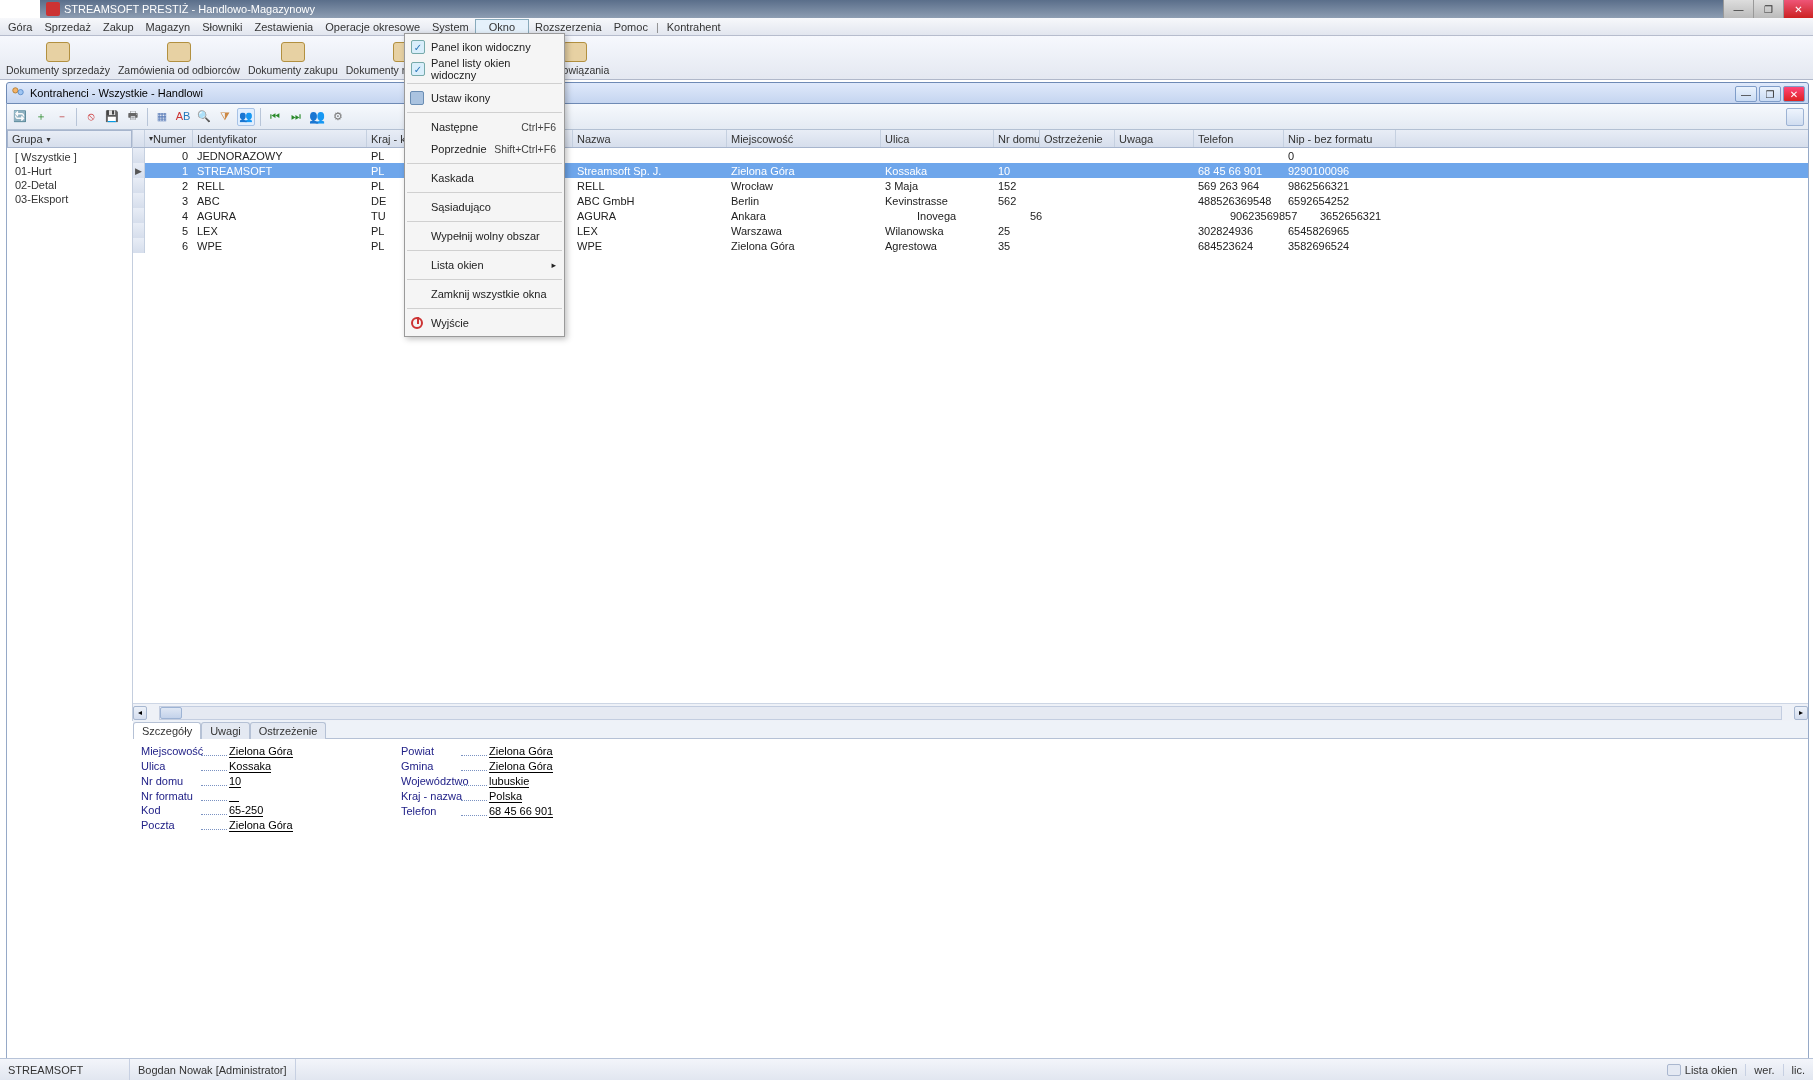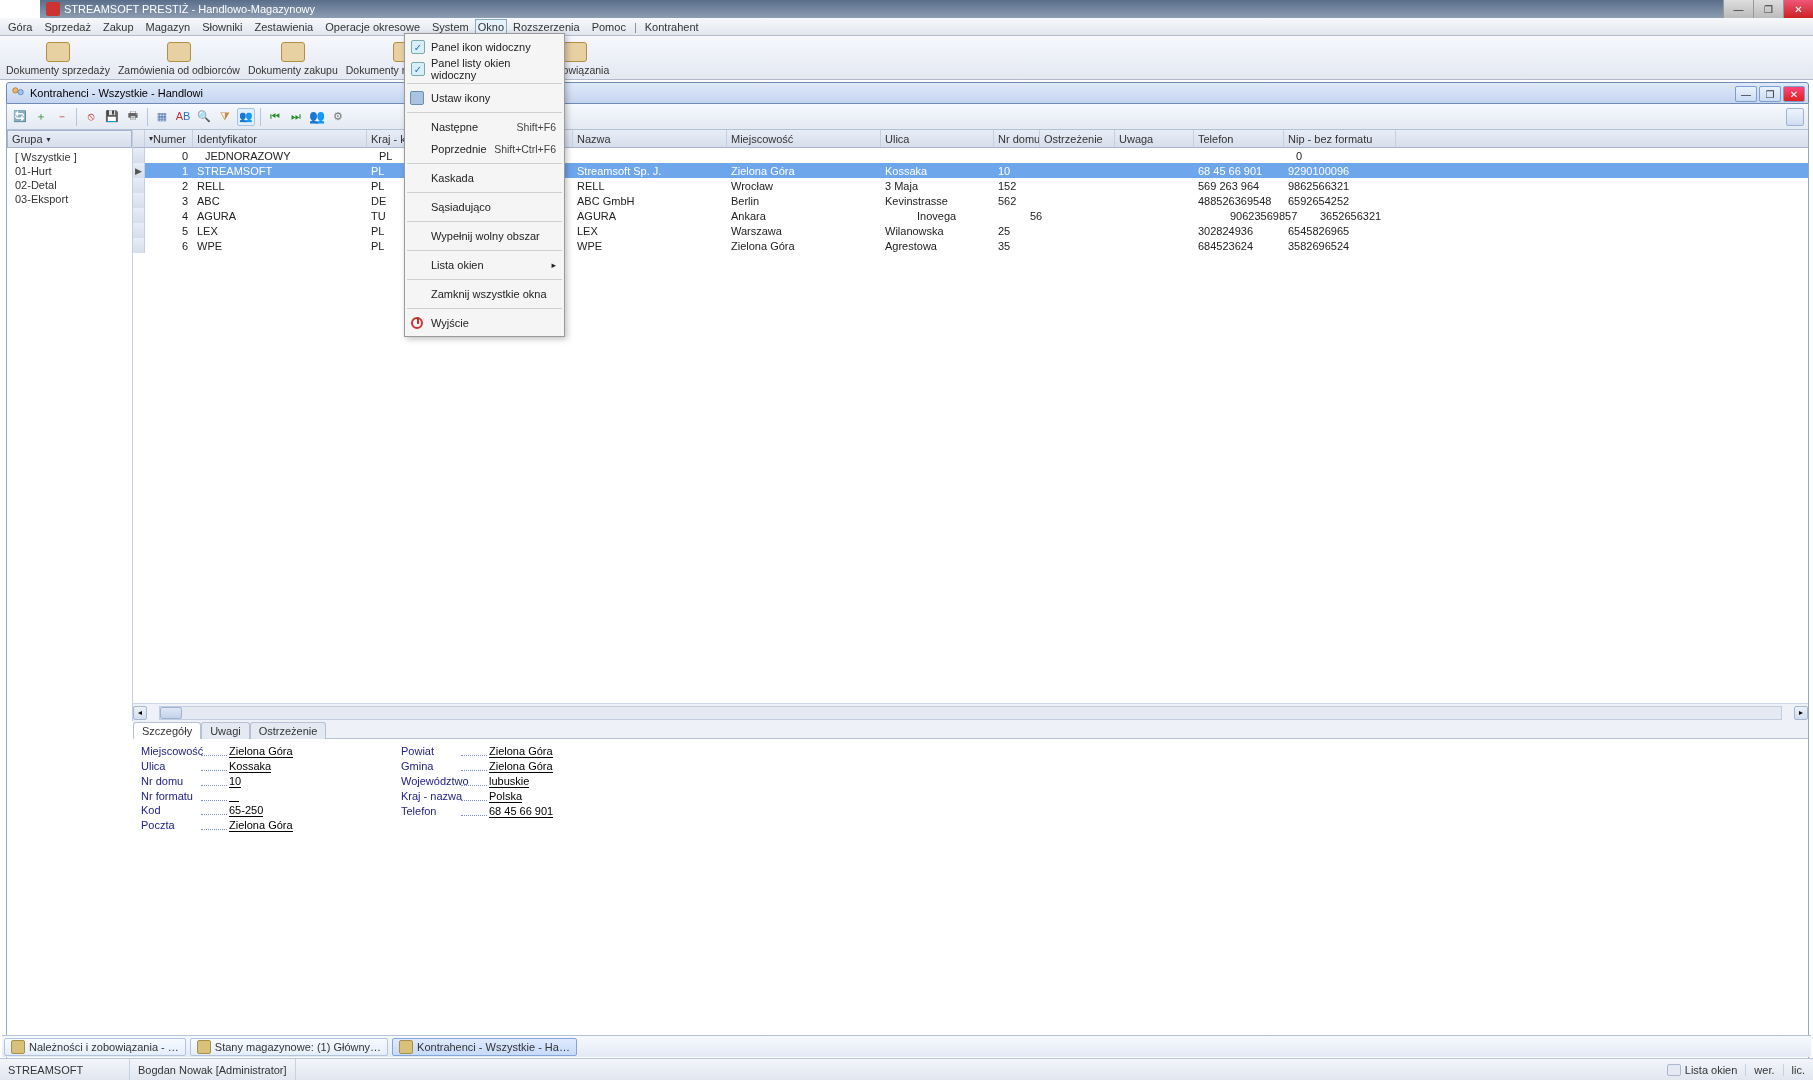--- a/index.html
+++ b/index.html
@@ -9,21 +9,21 @@
 .titlebar { height: 18px; background: linear-gradient(#5a6e8a,#8d9db2); color: #fff; display: flex; align-items: center; padding-left: 6px; position: relative; margin-left: 40px; }
 .titlebar .icon { width: 14px; height: 14px; background: #c33; border-radius: 2px; margin-right: 4px; }
 .titlebar .caption { font-size: 11px; }
 .winbtns { position: absolute; right: 0; top: 0; display: flex; }
 .winbtn { width: 30px; height: 18px; display: flex; align-items: center; justify-content: center; background: linear-gradient(#ddd,#bbb); border-left:1px solid #999; font-size:10px; color:#333; }
 .winbtn.close { background: linear-gradient(#e57,#c22); color:#fff; }
 
 
 .menubar { height: 18px; background: linear-gradient(#f7f8fb,#e2e6ef); display: flex; align-items: center; padding: 0 2px; border-bottom: 1px solid #b6bccd; }
 .menubar > div { padding: 2px 6px; color: #333; cursor: default; }
-.menubar > div.active { border: 1px solid #8ab; background: #e5f1fb; padding: 1px 2px; }
+.menubar > div.active { border: 1px solid #8ab; background: #e5f1fb; padding: 1px 13px; }
 .menubar .sep { color:#888; padding:2px 2px; }
 
 
 .iconbar { height: 44px; background: linear-gradient(#f6f8fd,#e4e8f1); border-bottom: 1px solid #b0b8ca; display:flex; align-items:flex-end; padding:2px 2px; gap:0; }
 .iconbtn { display:flex; flex-direction:column; align-items:center; justify-content:flex-end; padding:1px 4px; color:#333; min-width:60px; cursor:pointer; }
 .iconbtn .ic { width:24px; height:20px; background:#e7d1a3; border:1px solid #b29040; border-radius:3px; margin-bottom:2px; }
 .iconbtn.cut { opacity:1; position: relative; }
 .iconbtn span { font-size:10.5px; white-space:nowrap; }
 
 
@@ -173,21 +173,21 @@
       <div class="dd-sep"></div>
       <div class="dd-item">
         <div class="dd-iconcell">
           <div class="img"></div>
         </div>
         <span>Ustaw ikony</span>
       </div>
       <div class="dd-sep"></div>
       <div class="dd-item">
         <span>Następne</span>
-        <span class="shortcut">Shift+F6</span>
+        <span class="shortcut">Ctrl+F6</span>
       </div>
       <div class="dd-item">
         <span>Poprzednie</span>
         <span class="shortcut">Shift+Ctrl+F6</span>
       </div>
       <div class="dd-sep"></div>
       <div class="dd-item">
         <span>Kaskada</span>
       </div>
       <div class="dd-sep"></div>
@@ -282,21 +282,21 @@
             <div class="gcol" style="width: 46px;">Nr domu</div>
             <div class="gcol" style="width: 75px;">Ostrzeżenie</div>
             <div class="gcol" style="width: 79px;">Uwaga</div>
             <div class="gcol" style="width: 90px;">Telefon</div>
             <div class="gcol" style="width: 112px;">Nip - bez formatu</div>
           </div>
       <div class="gridbody" id="gridbody">
             <div class="grow">
               <div class="rowind"></div>
               <div class="gcell" style="width: 48px; justify-content: flex-end;">0</div>
-              <div class="gcell" style="width: 174px; margin-left: 8px;">JEDNORAZOWY</div>
+              <div class="gcell" style="width: 174px;">JEDNORAZOWY</div>
               <div class="gcell" style="width: 206px;">PL</div>
               <div class="gcell" style="width: 154px;"></div>
               <div class="gcell" style="width: 154px;"></div>
               <div class="gcell" style="width: 113px;"></div>
               <div class="gcell" style="width: 46px;"></div>
               <div class="gcell" style="width: 75px;"></div>
               <div class="gcell" style="width: 79px;"></div>
               <div class="gcell" style="width: 90px;"></div>
               <div class="gcell" style="width: 112px;">0</div>
             </div>
@@ -471,34 +471,20 @@
                     <a class="dval">68 45 66 901</a>
                   </div>
                 </div>
               </div>
         </div>
       </div>
     </div>
   </div>
 </div>
 
-<div class="tabbar2" id="tabbar2">
-      <div class="taskbtn">
-        <div class="tic"></div>
-        <span>Należności i zobowiązania - …</span>
-      </div>
-      <div class="taskbtn">
-        <div class="tic"></div>
-        <span>Stany magazynowe: (1) Główny…</span>
-      </div>
-      <div class="taskbtn sel">
-        <div class="tic"></div>
-        <span>Kontrahenci - Wszystkie - Ha…</span>
-      </div>
-    </div>
 
 <div class="statusbar">
   <div class="cell" style="min-width:130px">STREAMSOFT</div>
   <div class="cell" style="min-width:150px">Bogdan Nowak [Administrator]</div>
   <div class="cellr">
     <div class="cell">
           <span class="ic"></span>
           <span>Lista okien</span>
         </div>
     <div class="cell">wer.</div>

